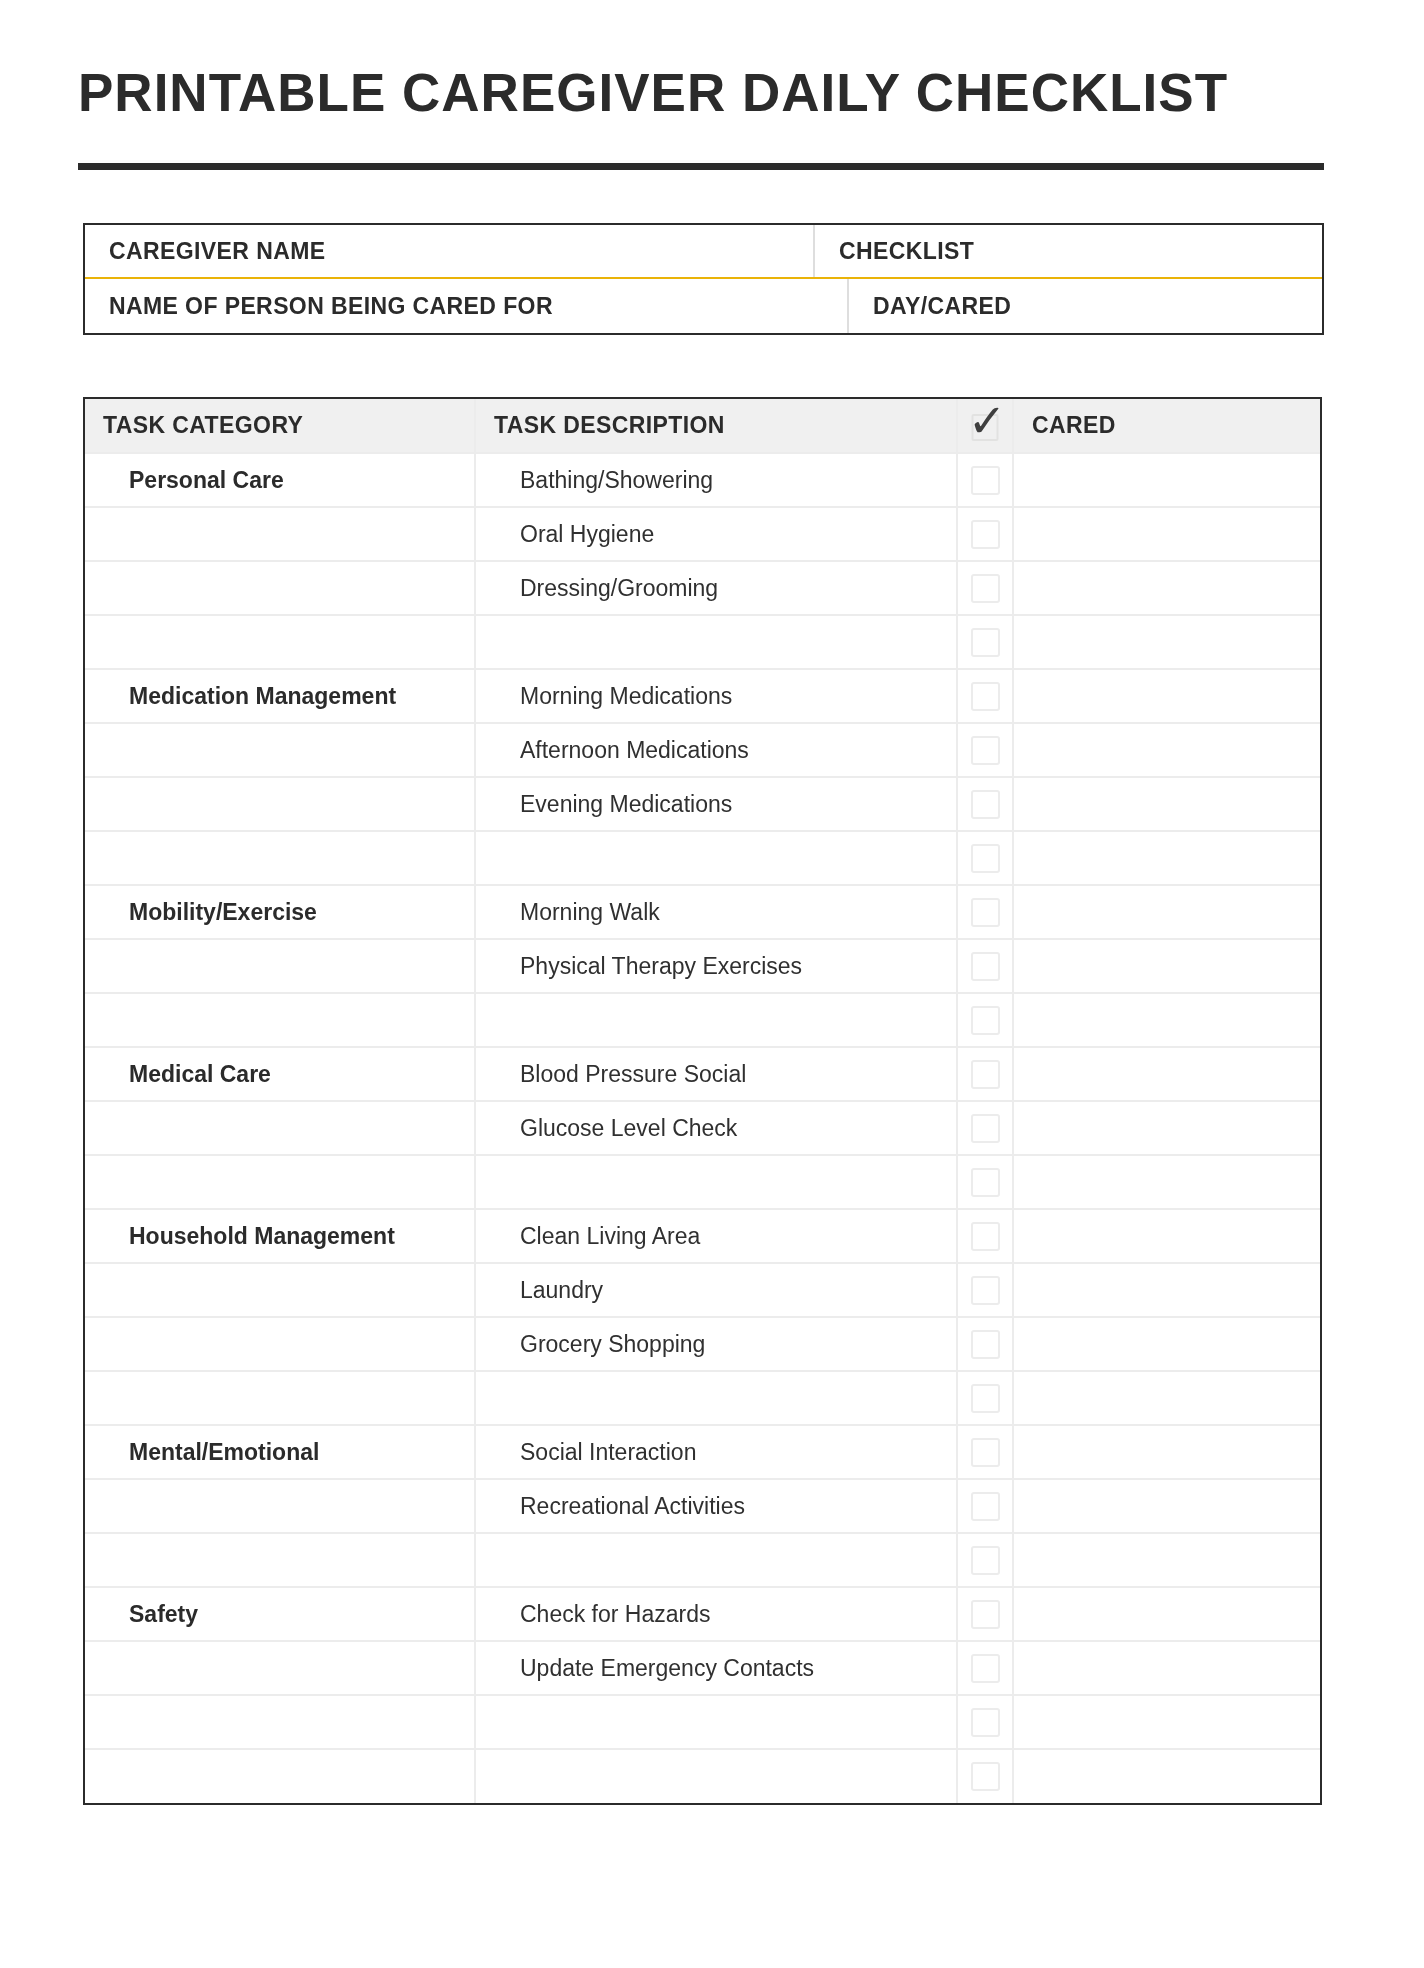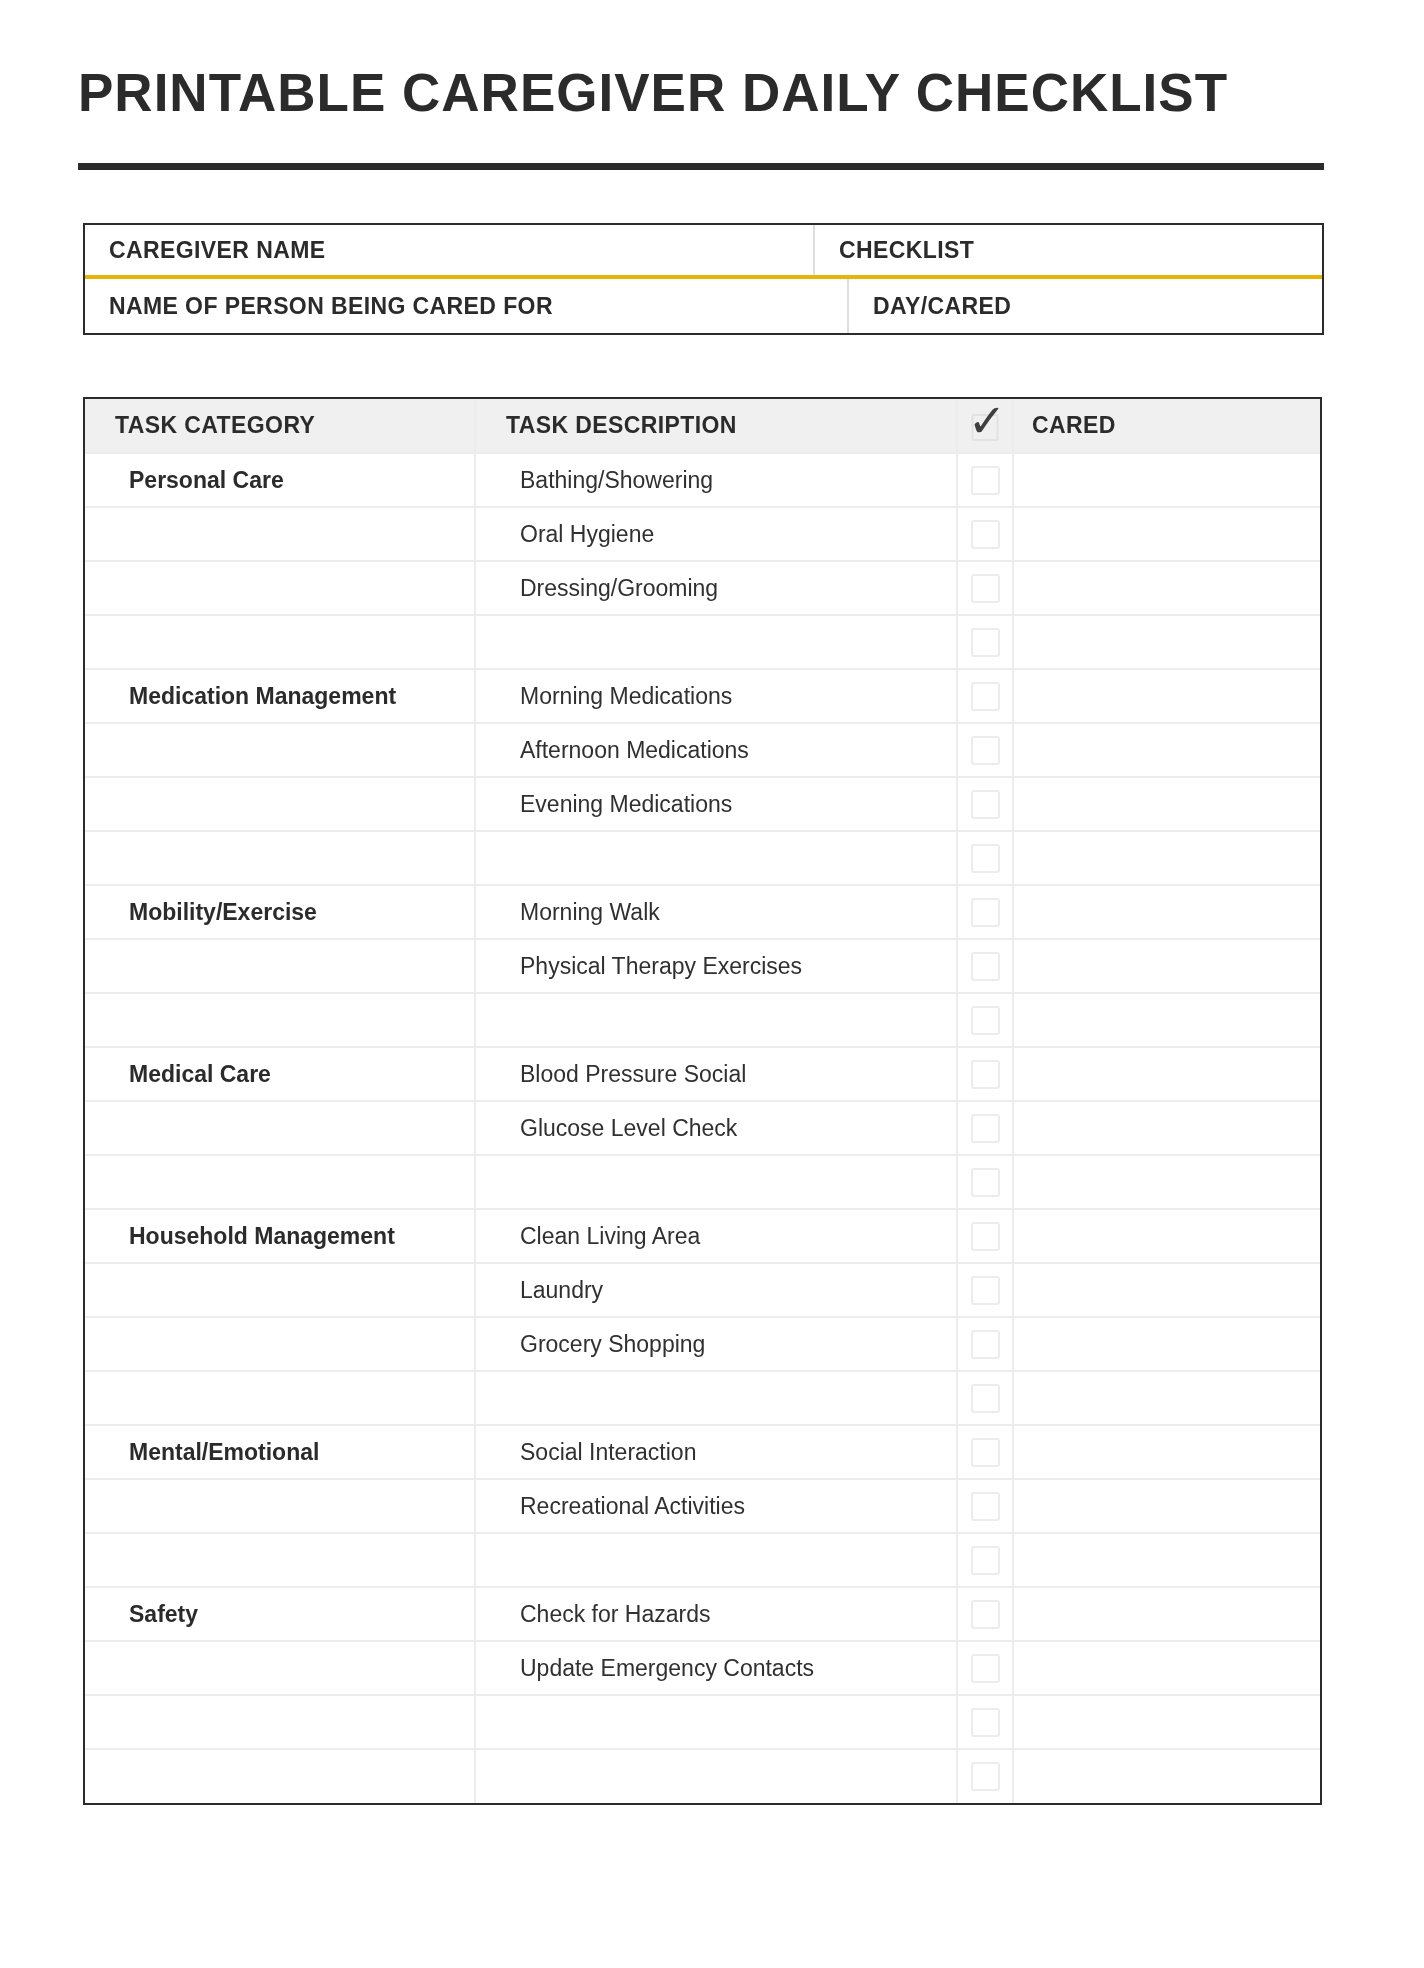--- a/index.html
+++ b/index.html
@@ -24,21 +24,21 @@
   .title-rule{
     position:absolute;left:78px;top:163px;width:1246px;height:7px;
     background:var(--ink);
   }
   
   .info-table{
     position:absolute;left:83px;top:223px;width:1241px;
     border:2px solid var(--ink);background:#fff;
   }
   .info-row{display:flex;height:54px;}
-  .info-row.first{border-bottom:4px solid #eab308;}
+  .info-row.first{border-bottom:2px solid #eab308;}
   .info-cell{
     display:flex;align-items:center;padding-left:24px;
     font-size:23px;font-weight:700;letter-spacing:0.4px;
   }
   .info-cell.lead{border-right:2px solid #dedede;}
   .w-caregiver{width:730px;}
   .w-person{width:764px;}
   .info-cell.tail{flex:1;}
   
   .table-wrap{
@@ -51,21 +51,21 @@
     border:2px solid var(--grid_line);
     height:54px;vertical-align:middle;text-align:left;
     font-size:23px;overflow:hidden;white-space:nowrap;
   }
   th:first-child,td:first-child{border-left:none;}
   th:last-child,td:last-child{border-right:none;}
   thead th{border-top:none;}
   tbody tr:last-child td{border-bottom:none;}
   thead th{
     background:var(--header_bg);
-    font-weight:700;letter-spacing:0.4px;padding-left:30px;
+    font-weight:700;letter-spacing:0.4px;padding-left:18px;
   }
   thead th.check-col{padding:0;}
   thead th.notes-col{padding-left:18px;}
   td.cat{font-weight:700;padding-left:44px;}
   td.task{font-weight:400;padding-left:44px;color:#303030;}
   td.check{padding:0;}
   td.note{padding-left:18px;}
   .checkbox{
     width:29px;height:29px;margin:0 auto;background:#fff;
     border:2px solid var(--checkbox_border);border-radius:3px;

